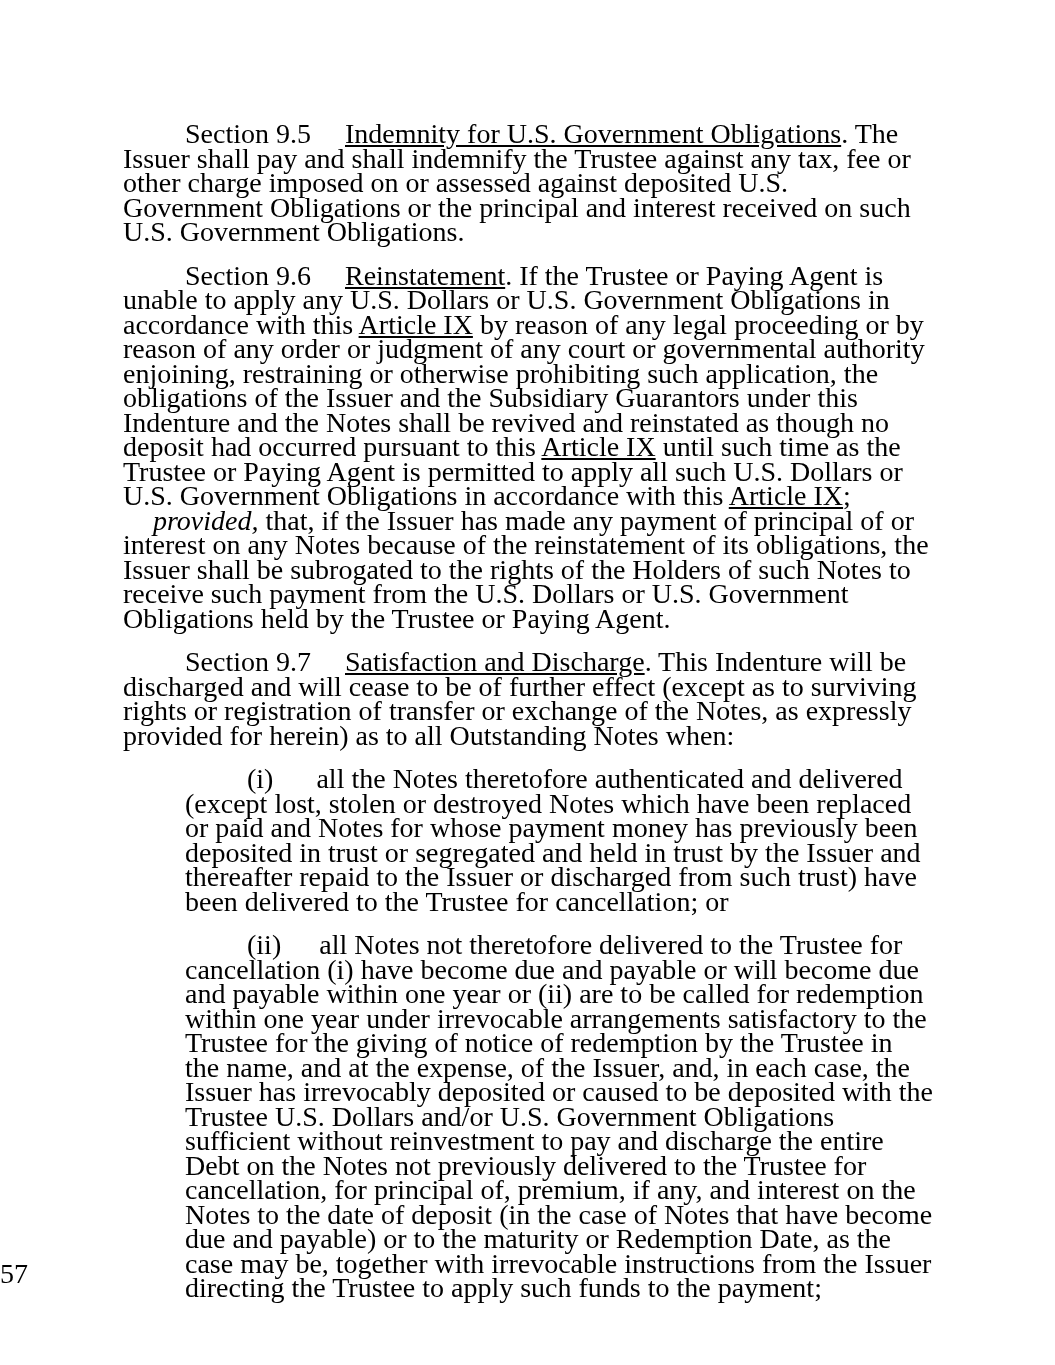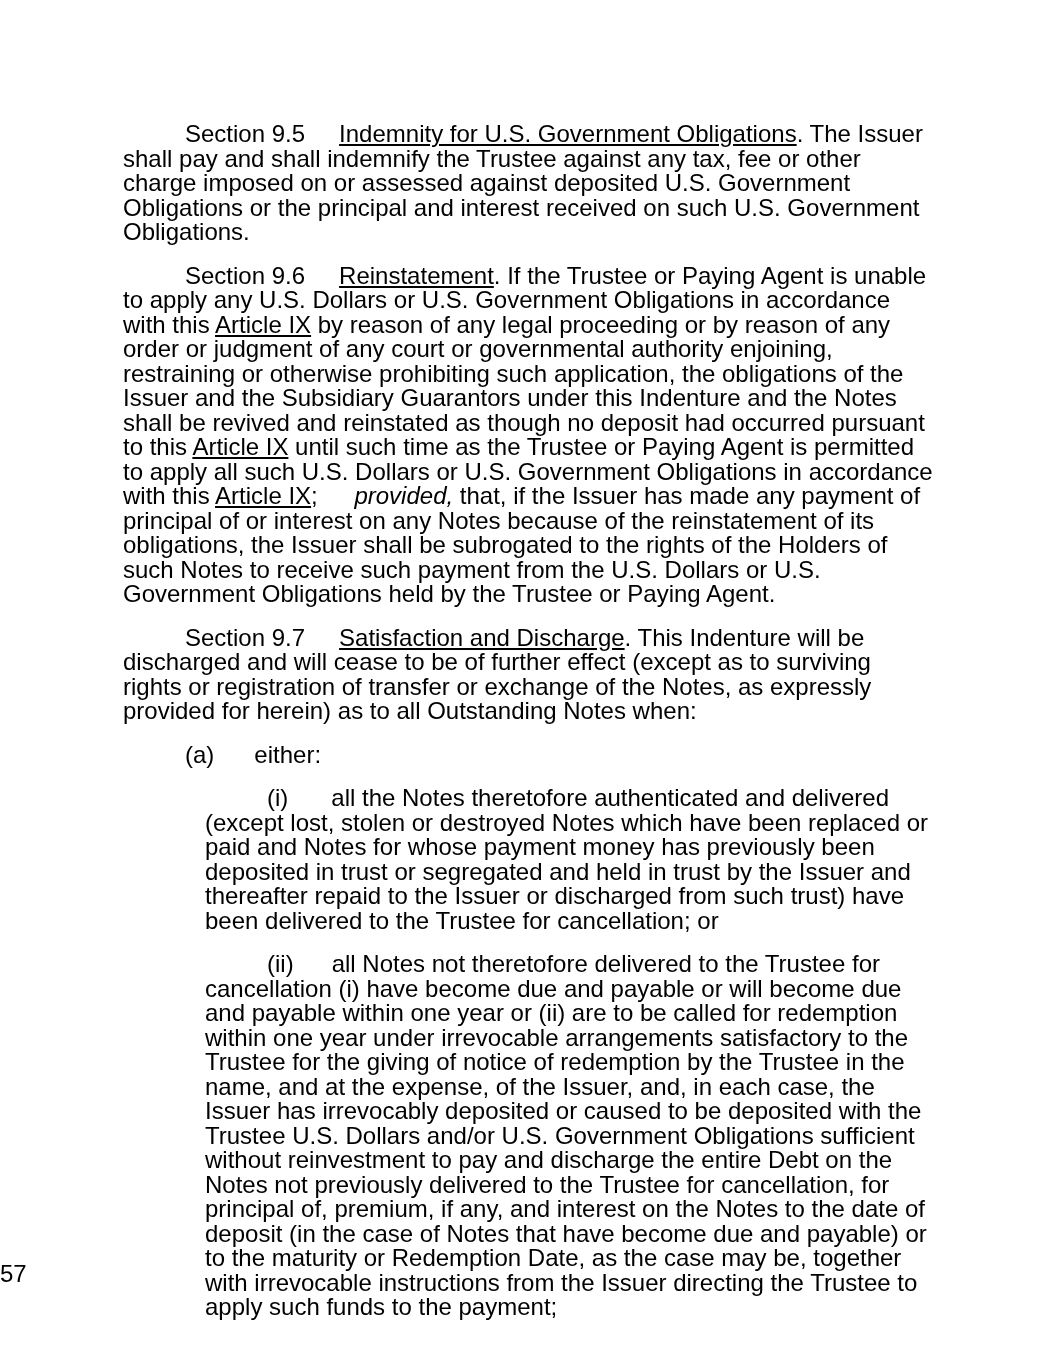--- a/index.html
+++ b/index.html
@@ -8,38 +8,38 @@
     padding: 0;
     background: #ffffff;
   }
   .page {
     position: relative;
     width: 1055px;
     height: 1365px;
     box-sizing: border-box;
     background: #ffffff;
     color: #000000;
-    font-family: Liberation Sans, sans-serif;
-    font-size: 24px;
+    font-family: Liberation Serif, serif;
+    font-size: 28px;
     line-height: 24.5px;
     padding: 122px 122px 0 123px;
     overflow: hidden;
     border-radius: 28px;
   }
   .para {
     margin: 0 0 19px 0;
     text-align: left;
   }
   
   .indent-first {
     text-indent: 62px;
   }
   
   .block-roman {
-    margin-left: 82px;
+    margin-left: 62px;
     text-indent: 62px;
   }
   .seg { white-space: normal; }
   .seg-underline { text-decoration: underline; }
   .seg-italic { font-style: italic; margin-left: 30px; }
   .seg-tab { display: inline-block; }
   
   [data-name="paragraph-section-9-5"] .seg-tab,
   [data-name="paragraph-section-9-6"] .seg-tab,
   [data-name="paragraph-section-9-7"] .seg-tab { width: 34px; }
@@ -58,21 +58,20 @@
 </head>
 <body>
 
 <div class="page" data-name="document-page">
   <p class="para indent-first" data-name="paragraph-section-9-5"><span class="seg seg-plain" data-name="text-segment">Section 9.5</span><span class="seg seg-tab" data-name="tab-spacer"></span><span class="seg seg-underline" data-name="text-segment">Indemnity for U.S. Government Obligations</span><span class="seg seg-plain" data-name="text-segment">. The Issuer shall pay and shall indemnify the Trustee against any tax, fee or other charge imposed on or assessed against deposited U.S. Government Obligations or the principal and interest received on such U.S. Government Obligations.</span></p>
 
   <p class="para indent-first" data-name="paragraph-section-9-6"><span class="seg seg-plain" data-name="text-segment">Section 9.6</span><span class="seg seg-tab" data-name="tab-spacer"></span><span class="seg seg-underline" data-name="text-segment">Reinstatement</span><span class="seg seg-plain" data-name="text-segment">. If the Trustee or Paying Agent is unable to apply any U.S. Dollars or U.S. Government Obligations in accordance with this </span><span class="seg seg-underline" data-name="text-segment">Article IX</span><span class="seg seg-plain" data-name="text-segment"> by reason of any legal proceeding or by reason of any order or judgment of any court or governmental authority enjoining, restraining or otherwise prohibiting such application, the obligations of the Issuer and the Subsidiary Guarantors under this Indenture and the Notes shall be revived and reinstated as though no deposit had occurred pursuant to this </span><span class="seg seg-underline" data-name="text-segment">Article IX</span><span class="seg seg-plain" data-name="text-segment"> until such time as the Trustee or Paying Agent is permitted to apply all such U.S. Dollars or U.S. Government Obligations in accordance with this </span><span class="seg seg-underline" data-name="text-segment">Article IX</span><span class="seg seg-plain" data-name="text-segment">; </span><span class="seg seg-italic" data-name="text-segment">provided,</span><span class="seg seg-plain" data-name="text-segment"> that, if the Issuer has made any payment of principal of or interest on any Notes because of the reinstatement of its obligations, the Issuer shall be subrogated to the rights of the Holders of such Notes to receive such payment from the U.S. Dollars or U.S. Government Obligations held by the Trustee or Paying Agent.</span></p>
 
   <p class="para indent-first" data-name="paragraph-section-9-7"><span class="seg seg-plain" data-name="text-segment">Section 9.7</span><span class="seg seg-tab" data-name="tab-spacer"></span><span class="seg seg-underline" data-name="text-segment">Satisfaction and Discharge</span><span class="seg seg-plain" data-name="text-segment">. This Indenture will be discharged and will cease to be of further effect (except as to surviving rights or registration of transfer or exchange of the Notes, as expressly provided for herein) as to all Outstanding Notes when:</span></p>
 
-  <p class="para indent-first" data-name="paragraph-item-a"><span class="seg seg-plain" data-name="text-segment">(a)</span><span class="seg seg-tab" data-name="tab-spacer"></span><span class="seg seg-plain" data-name="text-segment">either:</span></p>
 
   <p class="para block-roman" data-name="paragraph-item-i"><span class="seg seg-plain" data-name="text-segment">(i)</span><span class="seg seg-tab" data-name="tab-spacer"></span><span class="seg seg-plain" data-name="text-segment">all the Notes theretofore authenticated and delivered (except lost, stolen or destroyed Notes which have been replaced or paid and Notes for whose payment money has previously been deposited in trust or segregated and held in trust by the Issuer and thereafter repaid to the Issuer or discharged from such trust) have been delivered to the Trustee for cancellation; or</span></p>
 
   <p class="para block-roman" data-name="paragraph-item-ii"><span class="seg seg-plain" data-name="text-segment">(ii)</span><span class="seg seg-tab" data-name="tab-spacer"></span><span class="seg seg-plain" data-name="text-segment">all Notes not theretofore delivered to the Trustee for cancellation (i) have become due and payable or will become due and payable within one year or (ii) are to be called for redemption within one year under irrevocable arrangements satisfactory to the Trustee for the giving of notice of redemption by the Trustee in the name, and at the expense, of the Issuer, and, in each case, the Issuer has irrevocably deposited or caused to be deposited with the Trustee U.S. Dollars and/or U.S. Government Obligations sufficient without reinvestment to pay and discharge the entire Debt on the Notes not previously delivered to the Trustee for cancellation, for principal of, premium, if any, and interest on the Notes to the date of deposit (in the case of Notes that have become due and payable) or to the maturity or Redemption Date, as the case may be, together with irrevocable instructions from the Issuer directing the Trustee to apply such funds to the payment;</span></p>
 
 
   <div class="page-number" data-name="page-number">57</div>
 </div>
 
 </body></html>

